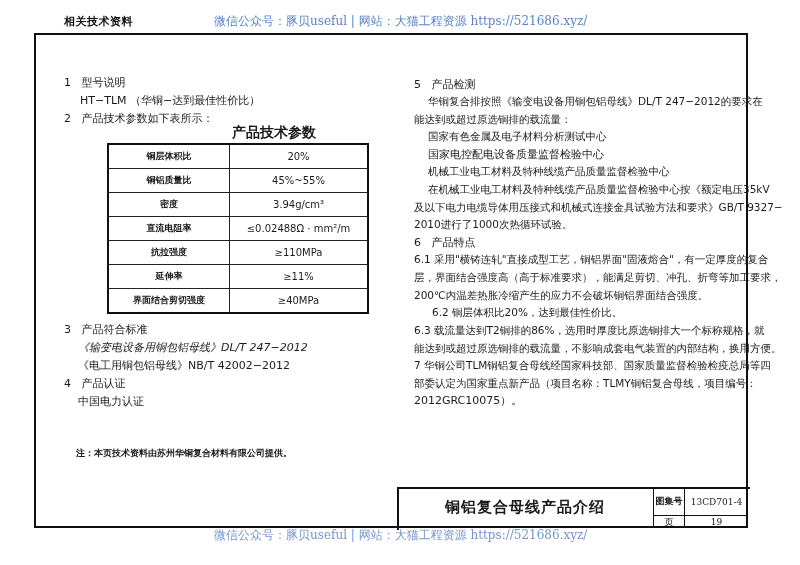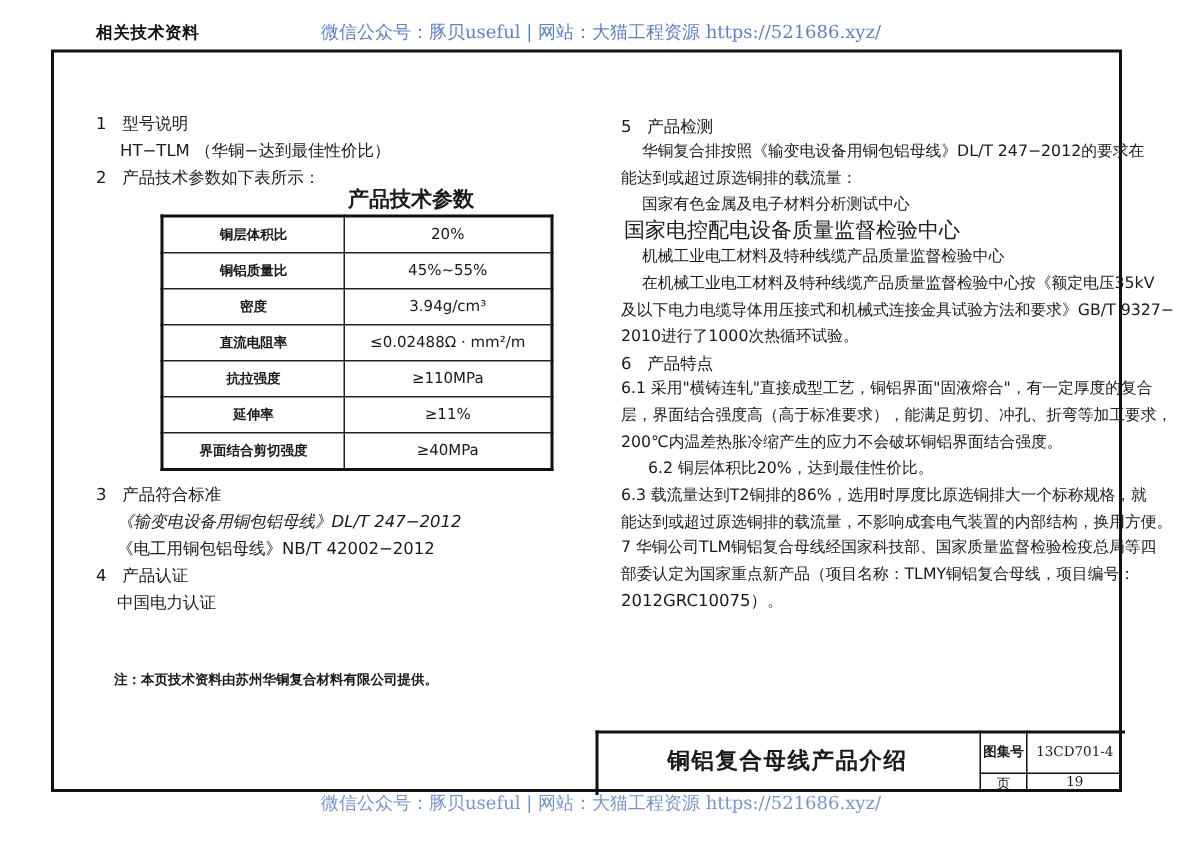--- a/index.html
+++ b/index.html
@@ -92,21 +92,21 @@
 <div class="abs txt" style="left:78px; top:392px;">中国电力认证</div>
 
 <div class="abs note">注：本页技术资料由苏州华铜复合材料有限公司提供。</div>
 
 <div class="abs txt" style="left:414px; top:75px;">
   <span class="num">5</span>&nbsp;<span>产品检测</span>
 </div>
 <div class="abs txt" style="left:428px; top:92px; font-size:10.5px;">华铜复合排按照《输变电设备用铜包铝母线》DL/T 247−2012的要求在</div>
 <div class="abs txt" style="left:414px; top:110px; font-size:10.5px;">能达到或超过原选铜排的载流量：</div>
 <div class="abs txt" style="left:428px; top:127px; font-size:10.5px;">国家有色金属及电子材料分析测试中心</div>
-<div class="abs txt" style="left:416px; top:145px; font-size:14px;">国家电控配电设备质量监督检验中心</div>
+<div class="abs txt" style="left:428px; top:145px; font-size:11px;">国家电控配电设备质量监督检验中心</div>
 <div class="abs txt" style="left:428px; top:162px; font-size:10.5px;">机械工业电工材料及特种线缆产品质量监督检验中心</div>
 <div class="abs txt" style="left:428px; top:180px; font-size:10.5px;">在机械工业电工材料及特种线缆产品质量监督检验中心按《额定电压35kV</div>
 <div class="abs txt" style="left:414px; top:198px; font-size:10.5px;">及以下电力电缆导体用压接式和机械式连接金具试验方法和要求》GB/T 9327−</div>
 <div class="abs txt" style="left:414px; top:215px; font-size:10.5px;">2010进行了1000次热循环试验。</div>
 
 <div class="abs txt" style="left:414px; top:233px;">
   <span class="num">6</span>&nbsp;<span>产品特点</span>
 </div>
 <div class="abs txt" style="left:414px; top:250px; font-size:10.5px;">6.1  采用"横铸连轧"直接成型工艺，铜铝界面"固液熔合"，有一定厚度的复合</div>
 <div class="abs txt" style="left:414px; top:268px; font-size:10.5px;">层，界面结合强度高（高于标准要求），能满足剪切、冲孔、折弯等加工要求，</div>

